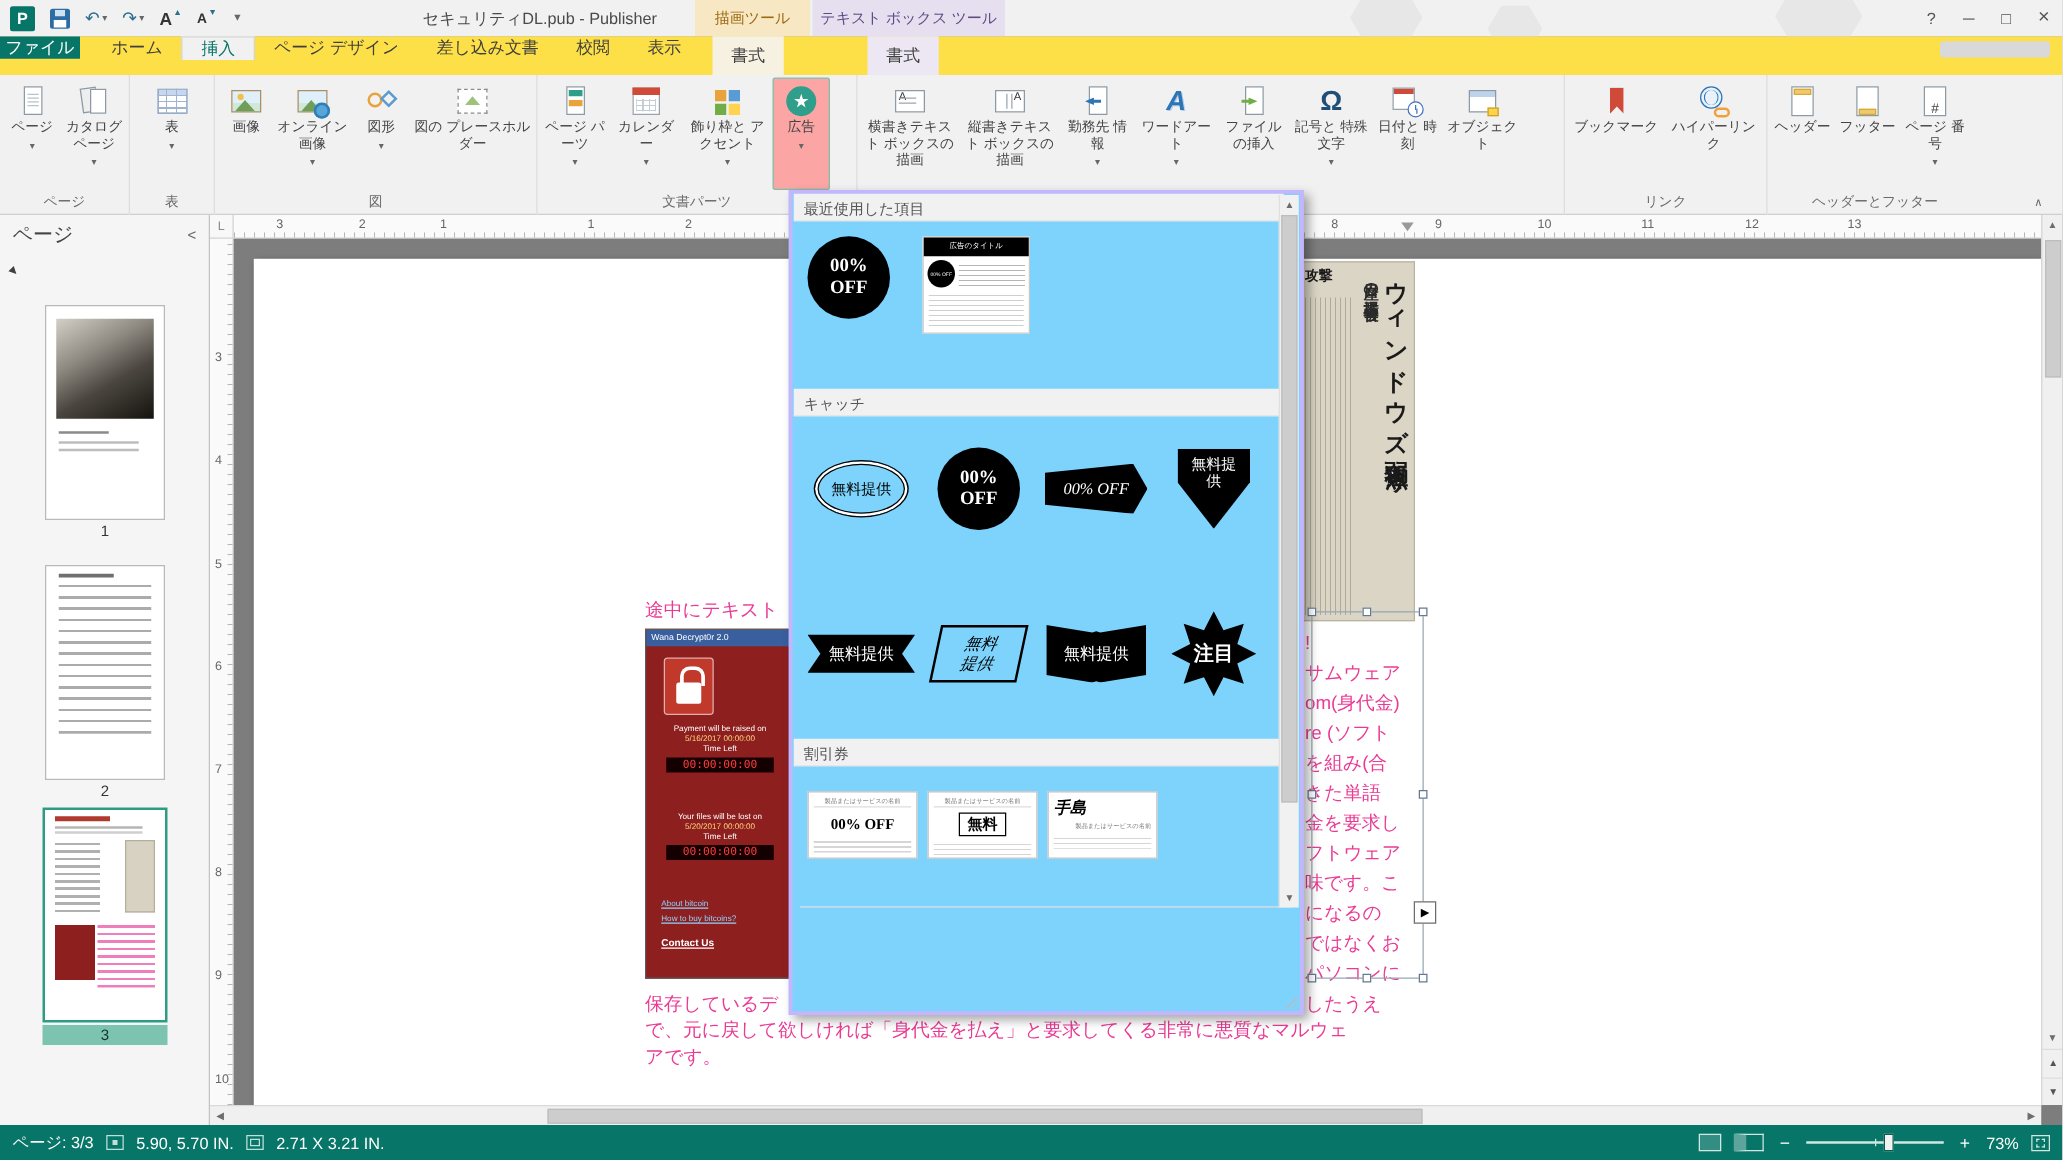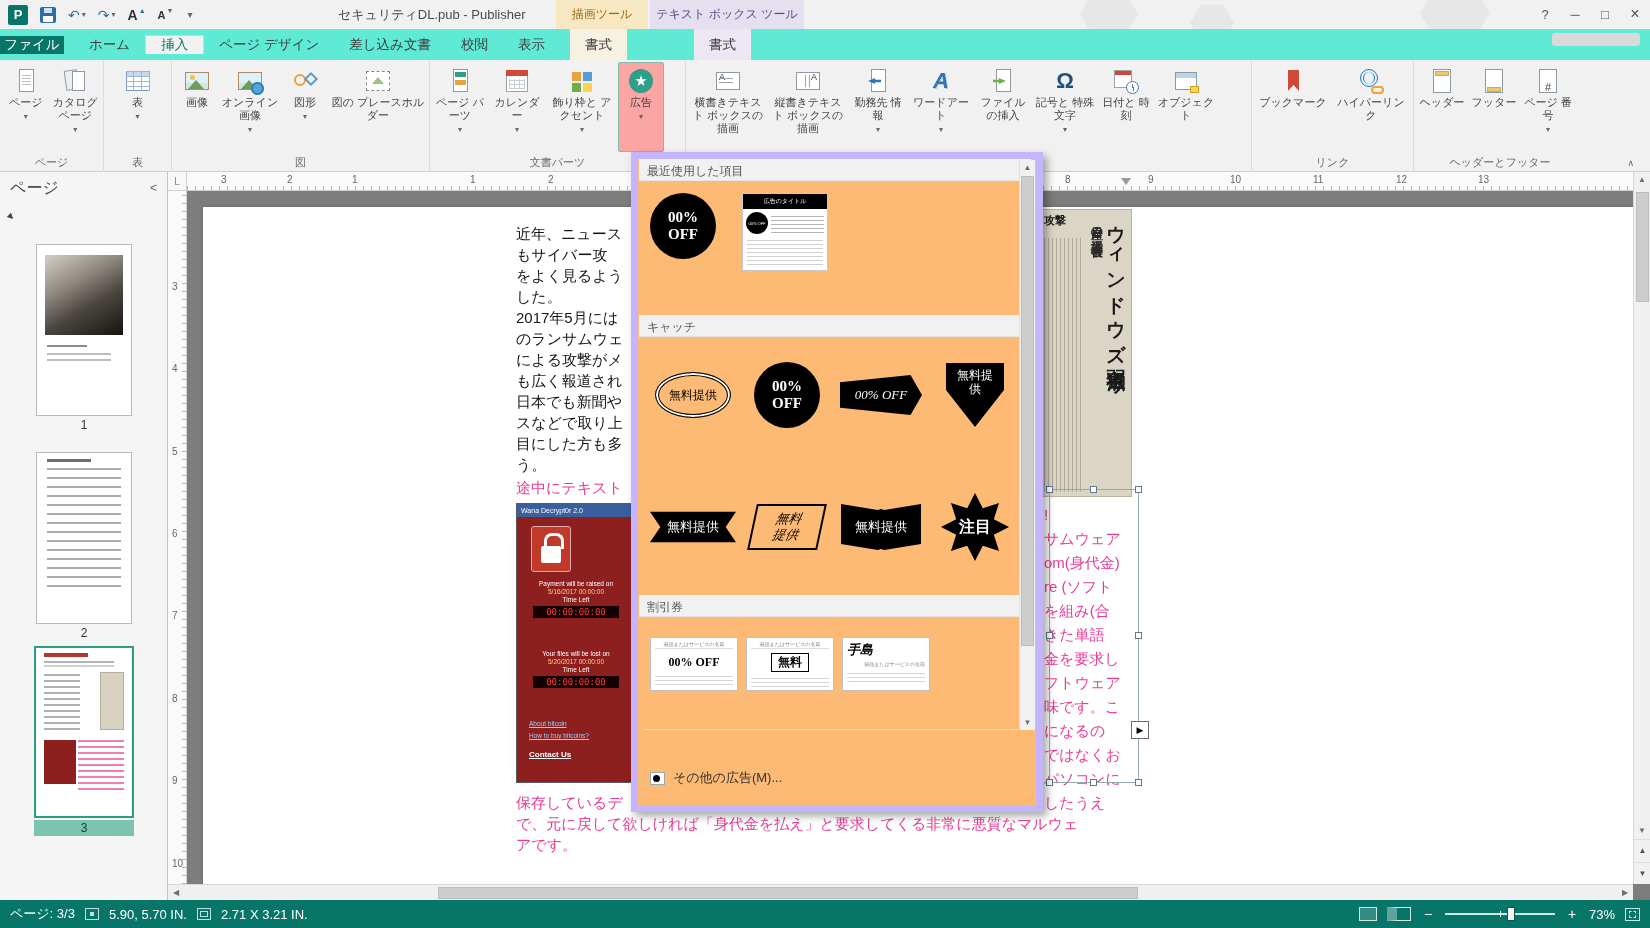--- a/index.html
+++ b/index.html
@@ -18,21 +18,21 @@
 .ga{color:#333;font-size:14px;font-weight:bold}
 .gsup{font-size:7px;color:#2e6e8e;margin-left:1px;align-self:flex-start;margin-top:3px}
 .doc-title{position:absolute;left:338px;top:0;height:29px;line-height:29px;font-size:13px;color:#4a4a4a;z-index:2}
 .ctx-hdr{position:absolute;top:0;height:29px;display:flex;align-items:center;justify-content:center;font-size:12px;z-index:2}
 .ctx1{left:556px;width:92px;background:#f7e7c3;color:#9c6a12}
 .ctx2{left:650px;width:154px;background:#e6dff0;color:#5f4b82}
 .winbtns{position:absolute;right:0;top:0;display:flex;z-index:2}
 .wb{width:30px;height:28px;display:flex;align-items:center;justify-content:center;font-size:13px;color:#555}
 .account-blob{position:absolute;right:10px;top:33px;width:88px;height:13px;background:#d9d9d9;border-radius:3px;z-index:31}
 
-.tabrow{position:absolute;left:0;top:29px;right:0;height:31px;background:#5eead4;display:flex;align-items:center;z-index:25}
+.tabrow{position:absolute;left:0;top:29px;right:0;height:31px;background:#fde047;display:flex;align-items:flex-start;z-index:25}
 .tab{display:flex;align-items:center;padding:0 15px;font-size:13.5px;color:#3f3f3f;cursor:default}
 .tab.file{background:#077568;color:#fff;width:64px;justify-content:center;padding:0}
 .tab.first{margin-left:10px}
 .tab.active{background:#f1f1f1;color:#077568;border:1px solid #d4d4d4;border-bottom:none}
 .ctxtab{position:absolute;top:0;height:31px}
 .ctxtab1{left:570px;background:#f7f1e2}
 .ctxtab2{left:694px;background:#ece7f2}
 
 .ribbon{position:absolute;left:0;top:60px;right:0;height:112px;background:#f1f1f1;border-bottom:1px solid #cfcfcf;z-index:20}
 .rgroup{position:absolute;top:0;height:112px;border-right:1px solid #ddd}
@@ -154,21 +154,21 @@
 .hdl{position:absolute;width:7px;height:7px;background:#fff;border:1px solid #64798f}
 .overflowbtn{position:absolute;left:928px;top:514px;width:18px;height:18px;background:#fff;border:1px solid #6d6d6d;display:flex;align-items:center;justify-content:center;font-size:9px;color:#000}
 
 .vsb{position:absolute;right:0;top:0;width:17px;bottom:16px;background:#f0f0f0;border-left:1px solid #d9d9d9}
 .hsb{position:absolute;left:0;right:17px;bottom:0;height:16px;background:#f0f0f0;border-top:1px solid #d9d9d9}
 .sba{position:absolute;font-size:8px;color:#6d6d6d;width:16px;height:15px;text-align:center;line-height:15px}
 .vthumb{position:absolute;left:2px;top:20px;width:13px;height:110px;background:#cdcdcd;border:1px solid #bdbdbd}
 .hthumb{position:absolute;left:270px;top:2px;width:700px;height:12px;background:#cdcdcd;border:1px solid #bdbdbd}
 .pgbtn{position:absolute;left:0;width:17px;height:22px;font-size:8px;color:#555;text-align:center;line-height:22px;border-top:1px solid #ddd}
 
-.gal{position:absolute;left:631px;top:152px;width:412px;height:660px;background:#fdba74;border:7px solid #c4b5fd;box-shadow:4px 4px 8px rgba(0,0,0,.35);z-index:60}
+.gal{position:absolute;left:631px;top:152px;width:412px;height:660px;background:#7dd3fc;border:3px solid #c4b5fd;box-shadow:4px 4px 8px rgba(0,0,0,.35);z-index:60}
 .gsec{position:absolute;left:1px;width:392px;height:22px;background:#f1f1f1;border-bottom:1px solid #e6e6e6;font-size:12px;color:#555;padding:4px 8px}
 .gcell{position:absolute;width:94px;height:84px;display:flex;align-items:center;justify-content:center}
 .sh-circle{width:66px;height:66px;border-radius:50%;background:#000;color:#fff;display:flex;flex-direction:column;align-items:center;justify-content:center;font-weight:bold;font-size:15px;line-height:17px;font-family:"Liberation Serif","DejaVu Serif",serif}
 .sh-scallop{width:76px;height:46px;border:1px solid #000;border-radius:50%;box-shadow:inset 0 0 0 2px #fff,inset 0 0 0 3px #000;display:flex;align-items:center;justify-content:center;font-size:12px;color:#000}
 .sh-tag{width:82px;height:40px;background:#000;color:#fff;font-style:italic;clip-path:polygon(0 18%,86% 0,100% 50%,86% 100%,0 82%);display:flex;align-items:center;justify-content:center;font-size:13px;font-family:"Liberation Serif","DejaVu Serif",serif}
 .sh-arrow{width:58px;height:64px;background:#000;color:#fff;clip-path:polygon(0 0,100% 0,100% 42%,50% 100%,0 42%);display:flex;flex-direction:column;align-items:center;padding-top:5px;font-size:12px;line-height:14px}
 .sh-ribbon{width:86px;height:40px;background:#000;color:#fff;clip-path:polygon(0 12%,100% 12%,88% 50%,100% 88%,0 88%,12% 50%);display:flex;align-items:center;justify-content:center;font-size:13px}
 .sh-slant{width:70px;height:46px;border:2px solid #000;transform:skewX(-12deg);display:flex;flex-direction:column;align-items:center;justify-content:center;font-style:italic;font-size:13px;line-height:16px;color:#000}
 .sh-book{width:80px;height:50px;background:#000;color:#fff;clip-path:polygon(0 4%,46% 16%,50% 14%,54% 16%,100% 4%,100% 84%,54% 96%,50% 94%,46% 96%,0 84%);display:flex;align-items:center;justify-content:center;font-size:13px}
 .sh-burst{width:68px;height:68px;background:#000;color:#fff;clip-path:polygon(100% 50%,77.7% 61.5%,85.4% 85.4%,61.5% 77.7%,50% 100%,38.5% 77.7%,14.6% 85.4%,22.3% 61.5%,0% 50%,22.3% 38.5%,14.6% 14.6%,38.5% 22.3%,50% 0%,61.5% 22.3%,85.4% 14.6%,77.7% 38.5%);display:flex;align-items:center;justify-content:center;font-weight:bold;font-size:16px}
@@ -552,34 +552,20 @@
       <span class="rnv" style="top:337px">6</span>
       <span class="rnv" style="top:419px">7</span>
       <span class="rnv" style="top:502px">8</span>
       <span class="rnv" style="top:584px">9</span>
       <span class="rnv" style="top:667px">10</span>
     </div>
 
     <div class="canvas">
       <div class="page">
 
-        <div class="dtext">
-          <div>近年、ニュース</div>
-          <div>もサイバー攻</div>
-          <div>をよく見るよう</div>
-          <div>した。</div>
-          <div>2017年5月には</div>
-          <div>のランサムウェ</div>
-          <div>による攻撃がメ</div>
-          <div>も広く報道され</div>
-          <div>日本でも新聞や</div>
-          <div>スなどで取り上</div>
-          <div>目にした方も多</div>
-          <div>う。</div>
-        </div>
         <div class="pinkcap">途中にテキスト</div>
 
         <div class="ransom">
           <div class="rw-title">Wana Decrypt0r 2.0</div>
           <div class="rw-lock"></div>
           <div class="rw-timer" style="top:76px">
             <span>Payment will be raised on</span>
             <span class="rw-date">5/16/2017 00:00:00</span>
             <span>Time Left</span>
             <span class="rw-digits">00:00:00:00</span>
@@ -730,24 +716,20 @@
       <div class="cp-main boxed">無料</div>
       <div class="cp-lines"></div>
     </div>
     <div class="coupon" style="left:204px;top:478px">
       <div class="cp-script">手島</div>
       <div class="cp-side">製品またはサービスの名前</div>
       <div class="cp-lines"></div>
     </div>
 
     <div class="gsep"></div>
-    <div class="gact" style="top:606px">
-      <span class="ic-moread"></span>
-      <span>その他の広告(M)...</span>
-    </div>
 
     <div class="gsb">
       <span class="gup">▲</span>
       <span class="gth"></span>
       <span class="gdn">▼</span>
     </div>
     <div class="ggrip"></div>
   </div>
 
   <div class="statusbar">

